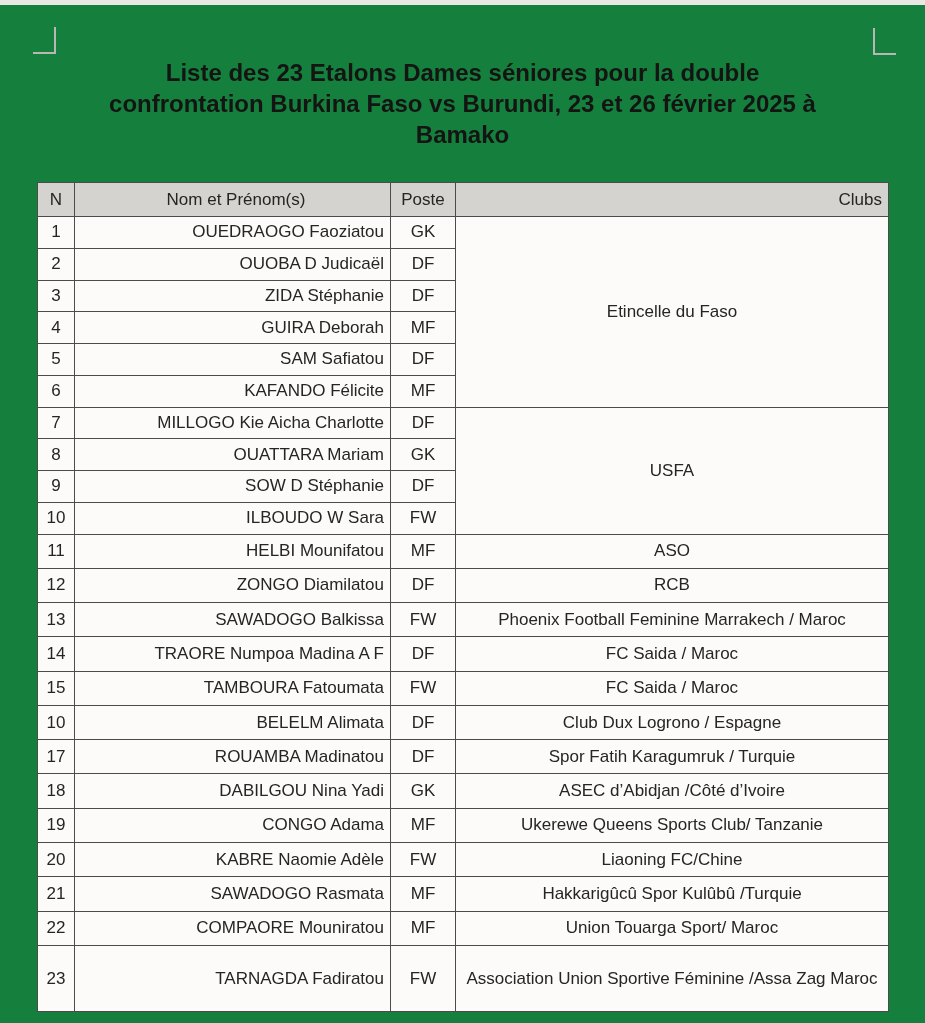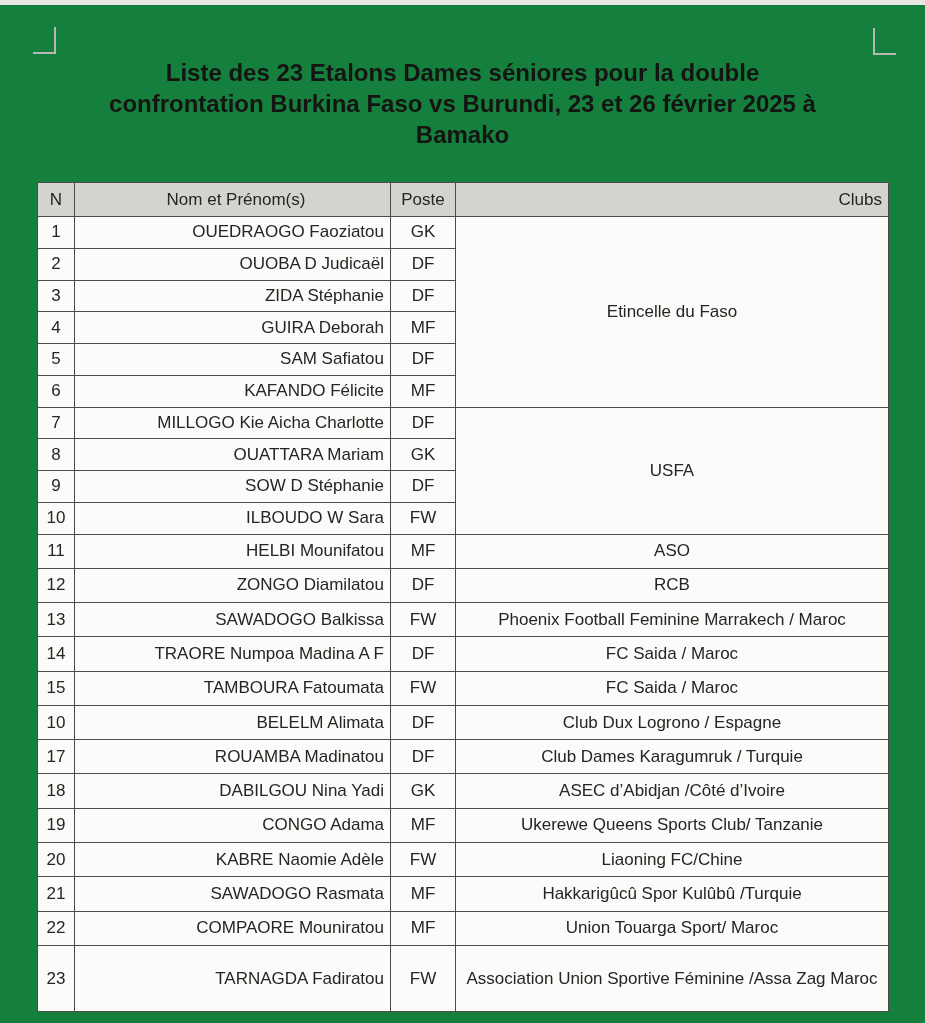--- a/index.html
+++ b/index.html
@@ -191,21 +191,21 @@
       <tr>
         <td class="c-n">10</td>
         <td class="c-name">BELELM Alimata</td>
         <td class="c-poste">DF</td>
         <td class="c-club">Club Dux Logrono / Espagne</td>
       </tr>
       <tr>
         <td class="c-n">17</td>
         <td class="c-name">ROUAMBA Madinatou</td>
         <td class="c-poste">DF</td>
-        <td class="c-club">Club Dames Karagumruk / Turquie</td>
+        <td class="c-club">Spor Fatih Karagumruk / Turquie</td>
       </tr>
       <tr>
         <td class="c-n">18</td>
         <td class="c-name">DABILGOU Nina Yadi</td>
         <td class="c-poste">GK</td>
         <td class="c-club">ASEC d’Abidjan /Côté d’Ivoire</td>
       </tr>
       <tr>
         <td class="c-n">19</td>
         <td class="c-name">CONGO Adama</td>

